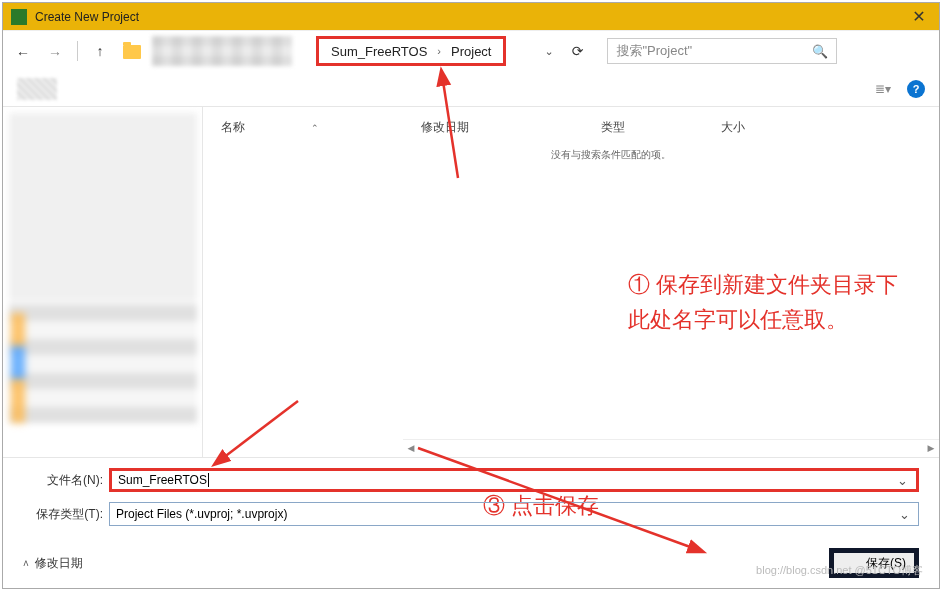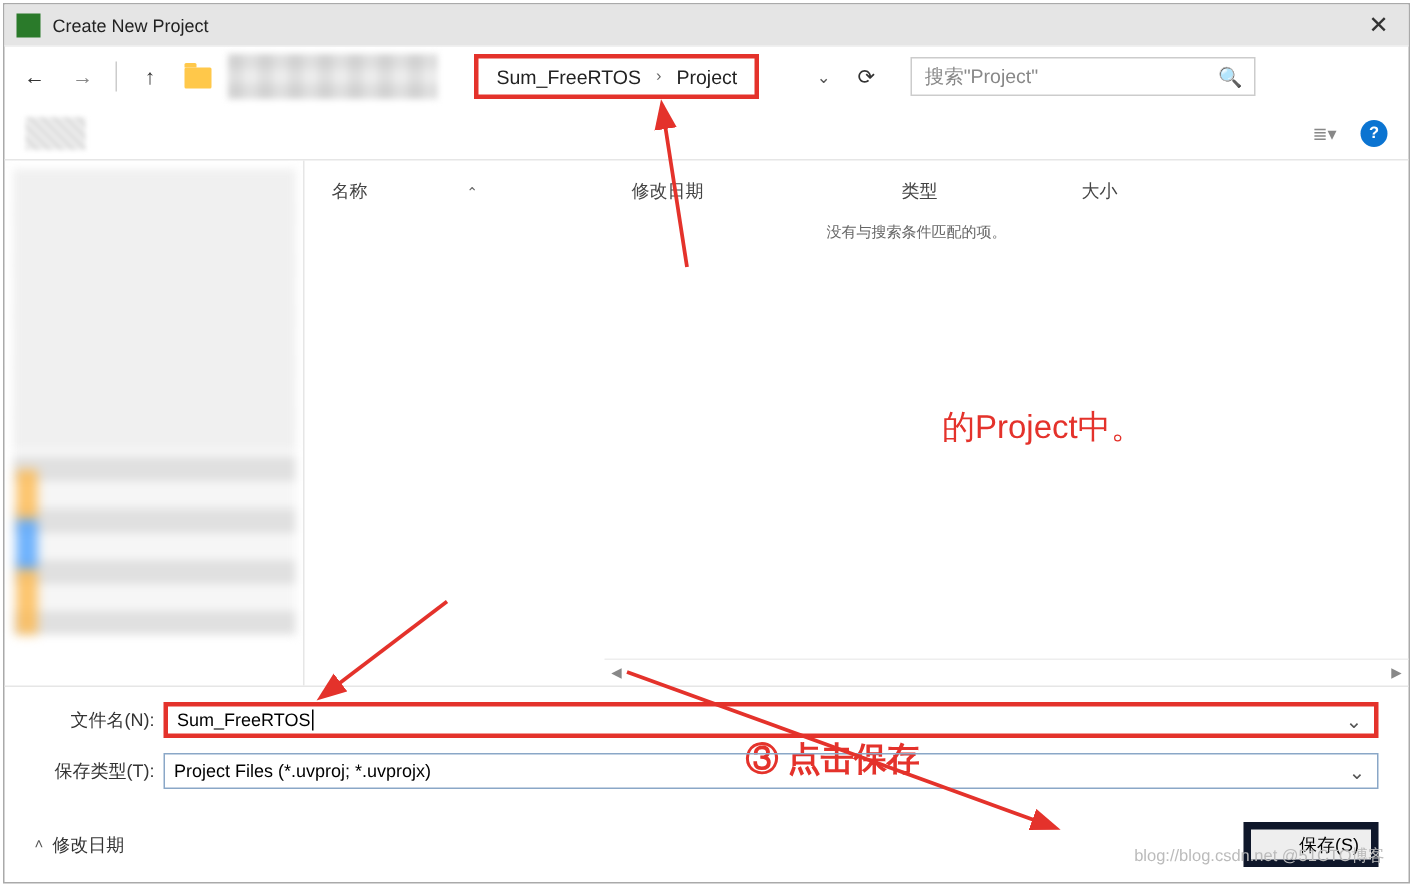--- a/index.html
+++ b/index.html
@@ -1,21 +1,21 @@
 <!DOCTYPE html>
 <html><head>
   <meta charset="utf-8">
   <style>
     * { margin: 0; padding: 0; box-sizing: border-box; font-family: "Microsoft YaHei", "Segoe UI", Tahoma, sans-serif; }
     body { width: 942px; height: 591px; background: #fff; overflow: hidden; position: relative; }
     
     .window { border: 1px solid #aaa; width: 938px; height: 587px; margin: 2px; background: #fff; position: relative; }
     
     
-    .titlebar { height: 28px; display: flex; align-items: center; padding: 0 8px; background: #e5e5e5; border-bottom: 1px solid #eee; }
+    .titlebar { height: 28px; display: flex; align-items: center; padding: 0 8px; background: #eab308; border-bottom: 1px solid #eee; }
     .titlebar .icon { width: 16px; height: 16px; background: #2a7a2a; margin-right: 8px; }
     .titlebar .title { flex: 1; font-size: 12px; color: #222; }
     .titlebar .close { width: 40px; height: 28px; display: flex; align-items: center; justify-content: center; font-size: 16px; color: #333; margin-right: -8px; }
     
     
     .toolbar { height: 40px; display: flex; align-items: center; padding: 4px 8px; gap: 8px; }
     .nav-btn { width: 24px; height: 24px; display: flex; align-items: center; justify-content: center; color: #888; font-size: 14px; }
     .nav-btn.enabled { color: #333; }
     .nav-sep { border-left: 1px solid #ccc; height: 20px; margin: 0 2px; }
     .folder-icon { width: 24px; height: 24px; position: relative; }
@@ -68,21 +68,21 @@
     .col-date { width: 180px; }
     .col-type { width: 120px; }
     .col-size { width: 50px; }
     .sort-arrow { font-size: 9px; color: #666; margin-left: 60px; }
     
     .empty-msg { text-align: center; font-size: 10px; color: #666; margin-left: 80px; }
     
     
     .annot1 { position: absolute; left: 425px; top: 160px; color: #e4322b; font-size: 22px; line-height: 1.6; }
     .annot2 { position: absolute; left: 286px; top: 350px; color: #e4322b; font-size: 22px; }
-    .annot3 { position: absolute; left: 294px; top: 384px; color: #e4322b; font-size: 22px; font-weight: bold; }
+    .annot3 { position: absolute; left: 280px; top: 384px; color: #e4322b; font-size: 22px; }
     
     
     .arrow { position: absolute; pointer-events: none; }
     
     
     .scroll-bottom { position: absolute; left: 200px; right: 0; bottom: 2px; height: 16px; border-top: 1px solid #eee; display: flex; align-items: center; }
     .scroll-bottom .sbtn { width: 16px; height: 16px; display: flex; align-items: center; justify-content: center; font-size: 9px; color: #888; }
     
     
     .bottom-panel { border-top: 1px solid #e6e6e6; padding: 10px 20px; }
@@ -151,21 +151,22 @@
           <span>名称</span>
           <span class="sort-arrow">⌃</span>
         </div>
         <div class="col col-date">修改日期</div>
         <div class="col col-type">类型</div>
         <div class="col col-size">大小</div>
       </div>
       <div class="empty-msg">没有与搜索条件匹配的项。</div>
 
       <div class="annot1">
-        <div>的Project中。</div>
+        <div>① 保存到新建文件夹目录下</div>
+        <div>此处名字可以任意取。</div>
       </div>
       <div class="annot3">③ 点击保存</div>
 
       <div class="scroll-bottom">
         <div class="sbtn">◀</div>
         <div style="flex:1"></div>
         <div class="sbtn">▶</div>
       </div>
     </div>
   </div>

